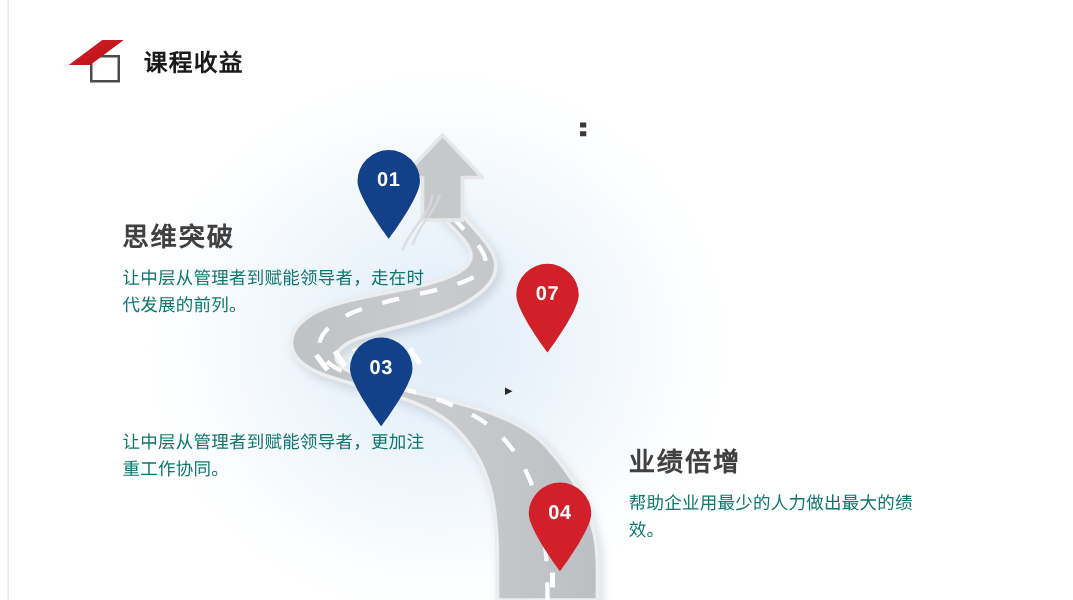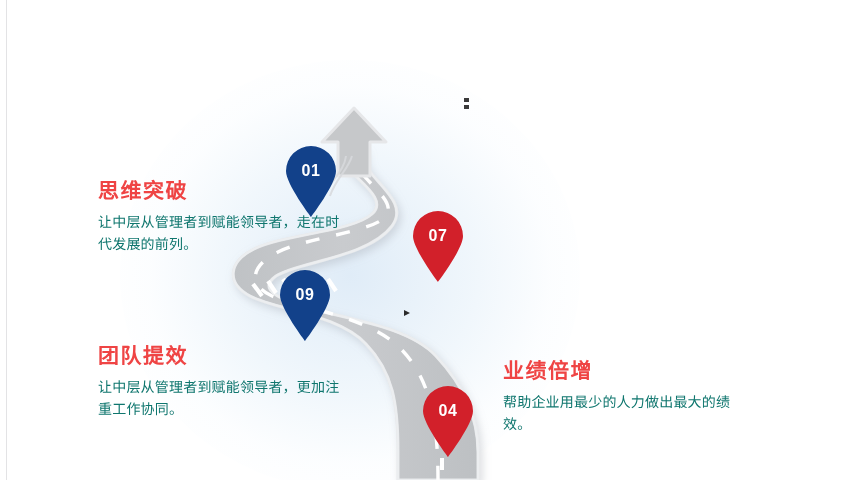--- a/index.html
+++ b/index.html
@@ -93,21 +93,21 @@
     pointer-events: none;
   }
   
   .block {
     position: absolute;
     width: 250px;
   }
   .block .btitle {
     font-size: 21px;
     font-weight: bold;
-    color: #ef4444;
+    color: #404040;
     letter-spacing: 1.5px;
     line-height: 1.2;
     margin: 0 0 9px 0;
     white-space: nowrap;
   }
   .block .bbody {
     font-size: 14px;
     color: #0f766e;
     line-height: 1.55;
     margin: 0;
@@ -128,21 +128,21 @@
     position: absolute;
     left: 0;
     top: 18px;
     width: 58px;
     text-align: center;
     font-size: 16px;
     font-weight: bold;
     color: #ffffff;
     letter-spacing: 0.5px;
   }
-  .pin-1 { left: 282px; top: 144px; }
+  .pin-1 { left: 282px; top: 118px; }
   .pin-2 { left: 409px; top: 209px; }
   .pin-3 { left: 276px; top: 268px; }
   .pin-4 { left: 419px; top: 384px; }
 
   .tiny-marks {
     position: absolute;
     left: 464px;
     top: 98px;
     width: 8px;
     height: 16px;
@@ -248,34 +248,40 @@
     </g>
 
     <g fill="none" stroke="#d8dadd" stroke-width="2" opacity="0.85">
       <path d="M 330 196 C 336 178, 348 170, 352 156"></path>
       <path d="M 322 200 C 330 180, 344 172, 346 156"></path>
     </g>
 
     <path d="M 404 310 l 6 3 l -6 3 z" fill="#2b2b2b"></path>
   </svg>
 
+  <div class="header">
+    <div class="logo-mark">
+      <div class="logo-sq"></div>
+      <div class="logo-slash"></div>
+    </div>
+    <div class="header-title">课程收益</div>
+  </div>
 
   <div class="tiny-marks">
     <i></i>
     <i></i>
   </div>
 
   <div class="block blk-1">
     <p class="btitle">思维突破</p>
     <p class="bbody">让中层从管理者到赋能领导者，走在时代发展的前列。</p>
   </div>
 
 
   <div class="block blk-3">
-    <p class="btitle">团队提效</p>
     <p class="bbody">让中层从管理者到赋能领导者，更加注重工作协同。</p>
   </div>
 
   <div class="block blk-4">
     <p class="btitle">业绩倍增</p>
     <p class="bbody">帮助企业用最少的人力做出最大的绩效。</p>
   </div>
 
   <div class="pin pin-1">
     <svg width="58" height="74" viewBox="0 0 58 74">
@@ -288,21 +294,21 @@
     <svg width="58" height="74" viewBox="0 0 58 74">
       <path d="M29 73 C29 73, 4 40, 4 27 A25 25 0 0 1 54 27 C54 40, 29 73, 29 73 Z" fill="#d2202a"></path>
     </svg>
     <div class="pinnum">07</div>
   </div>
 
   <div class="pin pin-3">
     <svg width="58" height="74" viewBox="0 0 58 74">
       <path d="M29 73 C29 73, 4 40, 4 27 A25 25 0 0 1 54 27 C54 40, 29 73, 29 73 Z" fill="#12418a"></path>
     </svg>
-    <div class="pinnum">09</div>
+    <div class="pinnum">03</div>
   </div>
 
   <div class="pin pin-4">
     <svg width="58" height="74" viewBox="0 0 58 74">
       <path d="M29 73 C29 73, 4 40, 4 27 A25 25 0 0 1 54 27 C54 40, 29 73, 29 73 Z" fill="#d2202a"></path>
     </svg>
     <div class="pinnum">04</div>
   </div>
 
 </div>

